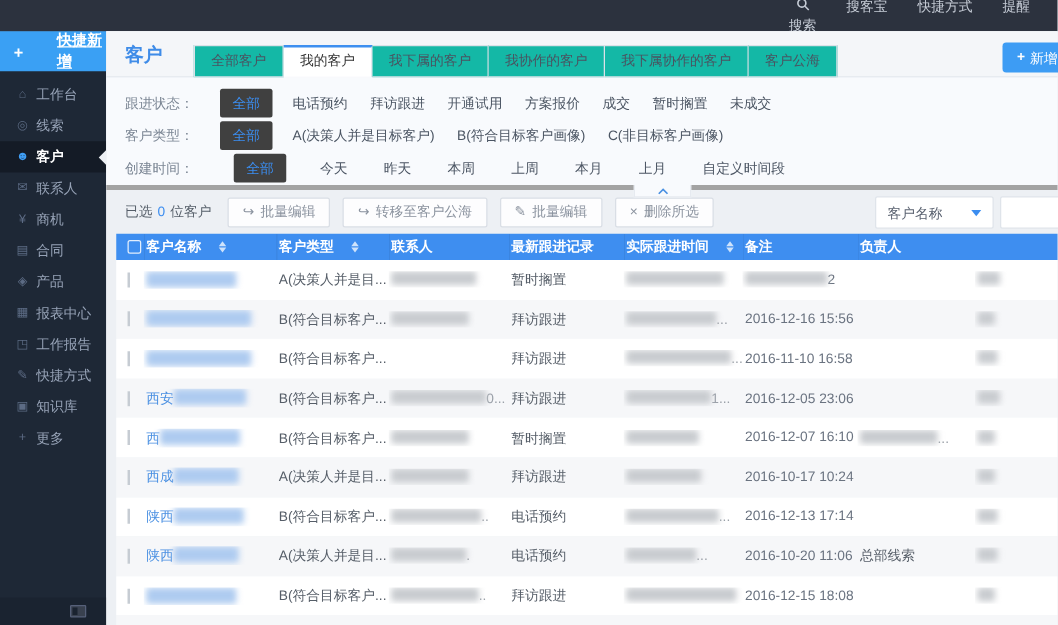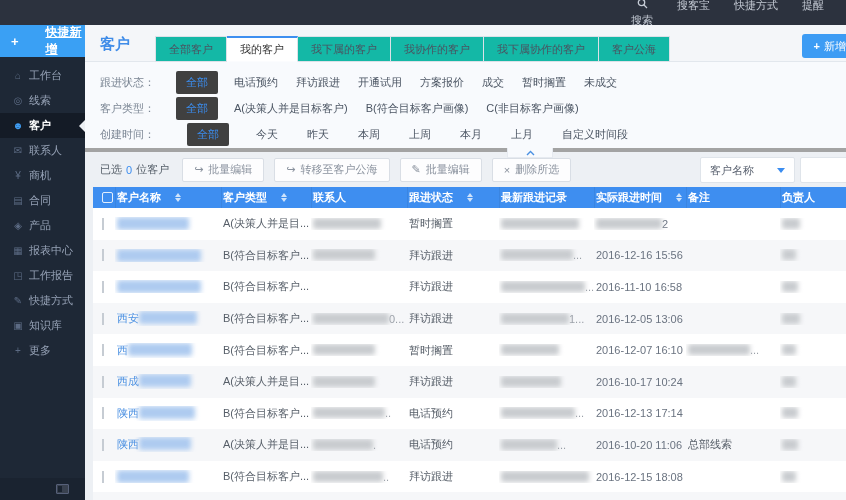--- a/index.html
+++ b/index.html
@@ -250,27 +250,20 @@
           <span>客户类型</span>
           <span class="sort">
             <i class="up"></i>
             <i class="dn"></i>
           </span>
         </div>
         <div class="hcell">
           <span>联系人</span>
         </div>
         <div class="hcell">
-          <span>跟进状态</span>
-          <span class="sort">
-            <i class="up"></i>
-            <i class="dn"></i>
-          </span>
-        </div>
-        <div class="hcell">
           <span>最新跟进记录</span>
         </div>
         <div class="hcell">
           <span>实际跟进时间</span>
           <span class="sort">
             <i class="up"></i>
             <i class="dn"></i>
           </span>
         </div>
         <div class="hcell">
@@ -314,21 +307,21 @@
           <div class="cell"></div>
           <div class="cell"><span class="rd g" style="width: 16px;"></span></div>
         </div>
         <div class="trow">
           <div class="cell"><span class="cb"></span></div>
           <div class="cell"><span class="np">西安</span><span class="rd b" style="width: 58px;"></span></div>
           <div class="cell">B(符合目标客户...</div>
           <div class="cell"><span class="rd g" style="width: 76px;"></span><span class="tail">0...</span></div>
           <div class="cell">拜访跟进</div>
           <div class="cell"><span class="rd g" style="width: 68px;"></span><span class="tail">1...</span></div>
-          <div class="cell time">2016-12-05 13:06</div>
+          <div class="cell time">2016-12-05 23:06</div>
           <div class="cell"></div>
           <div class="cell"><span class="rd g" style="width: 18px;"></span></div>
         </div>
         <div class="trow">
           <div class="cell"><span class="cb"></span></div>
           <div class="cell"><span class="np">西</span><span class="rd b" style="width: 64px;"></span></div>
           <div class="cell">B(符合目标客户...</div>
           <div class="cell"><span class="rd g" style="width: 62px;"></span></div>
           <div class="cell">暂时搁置</div>
           <div class="cell"><span class="rd g" style="width: 58px;"></span></div>

